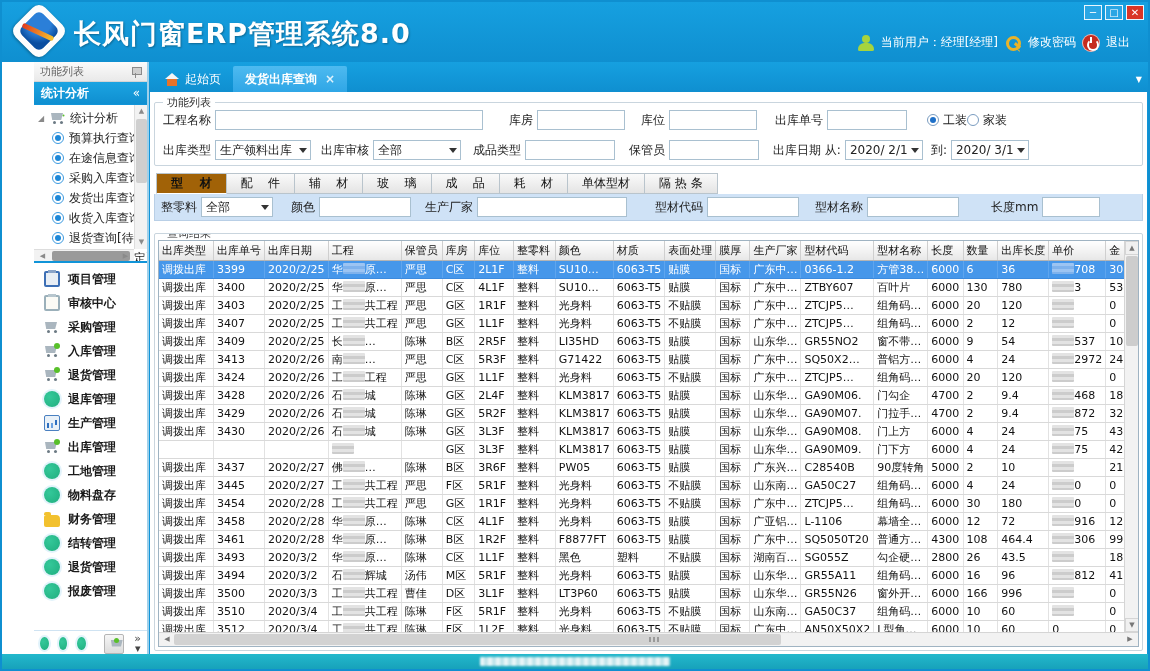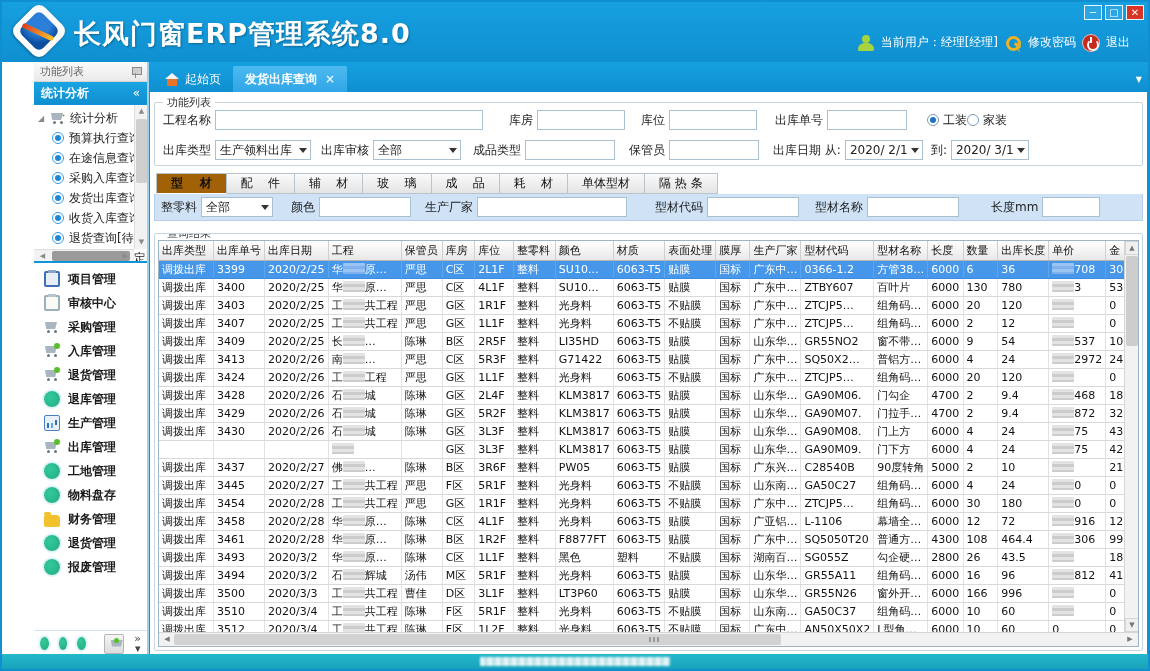--- a/index.html
+++ b/index.html
@@ -278,20 +278,24 @@
           <div class="menu-item">
             <span class="mi mi-dot"></span>
             <span>物料盘存</span>
           </div>
           <div class="menu-item">
             <span class="mi mi-folder"></span>
             <span>财务管理</span>
           </div>
           <div class="menu-item">
             <span class="mi mi-dot"></span>
+            <span>结转管理</span>
+          </div>
+          <div class="menu-item">
+            <span class="mi mi-dot"></span>
             <span>退货管理</span>
           </div>
           <div class="menu-item">
             <span class="mi mi-dot"></span>
             <span>报废管理</span>
           </div>
         </div>
       <div class="side-bottom">
         <span class="bdot"></span>
         <span class="bdot"></span>

